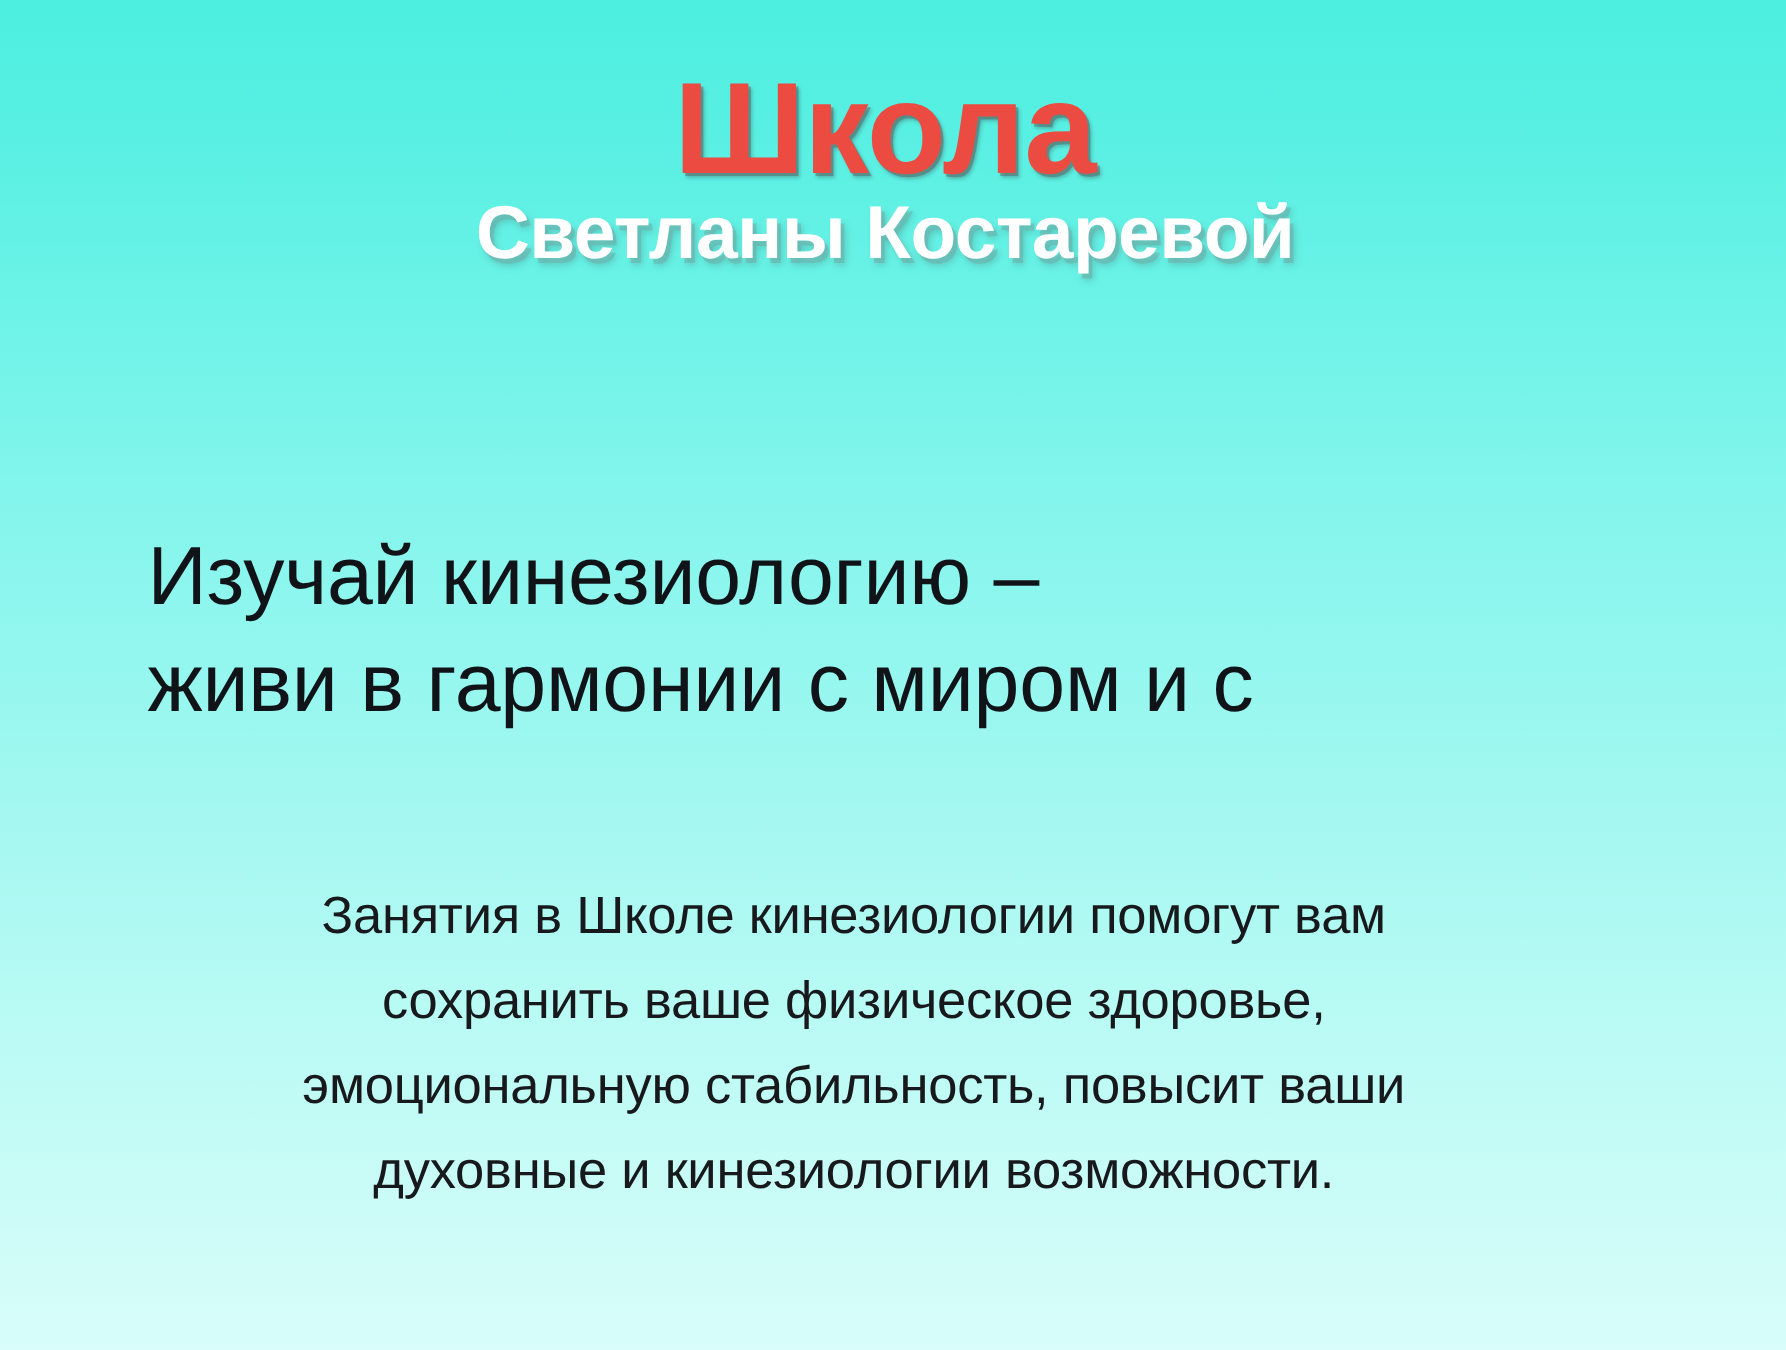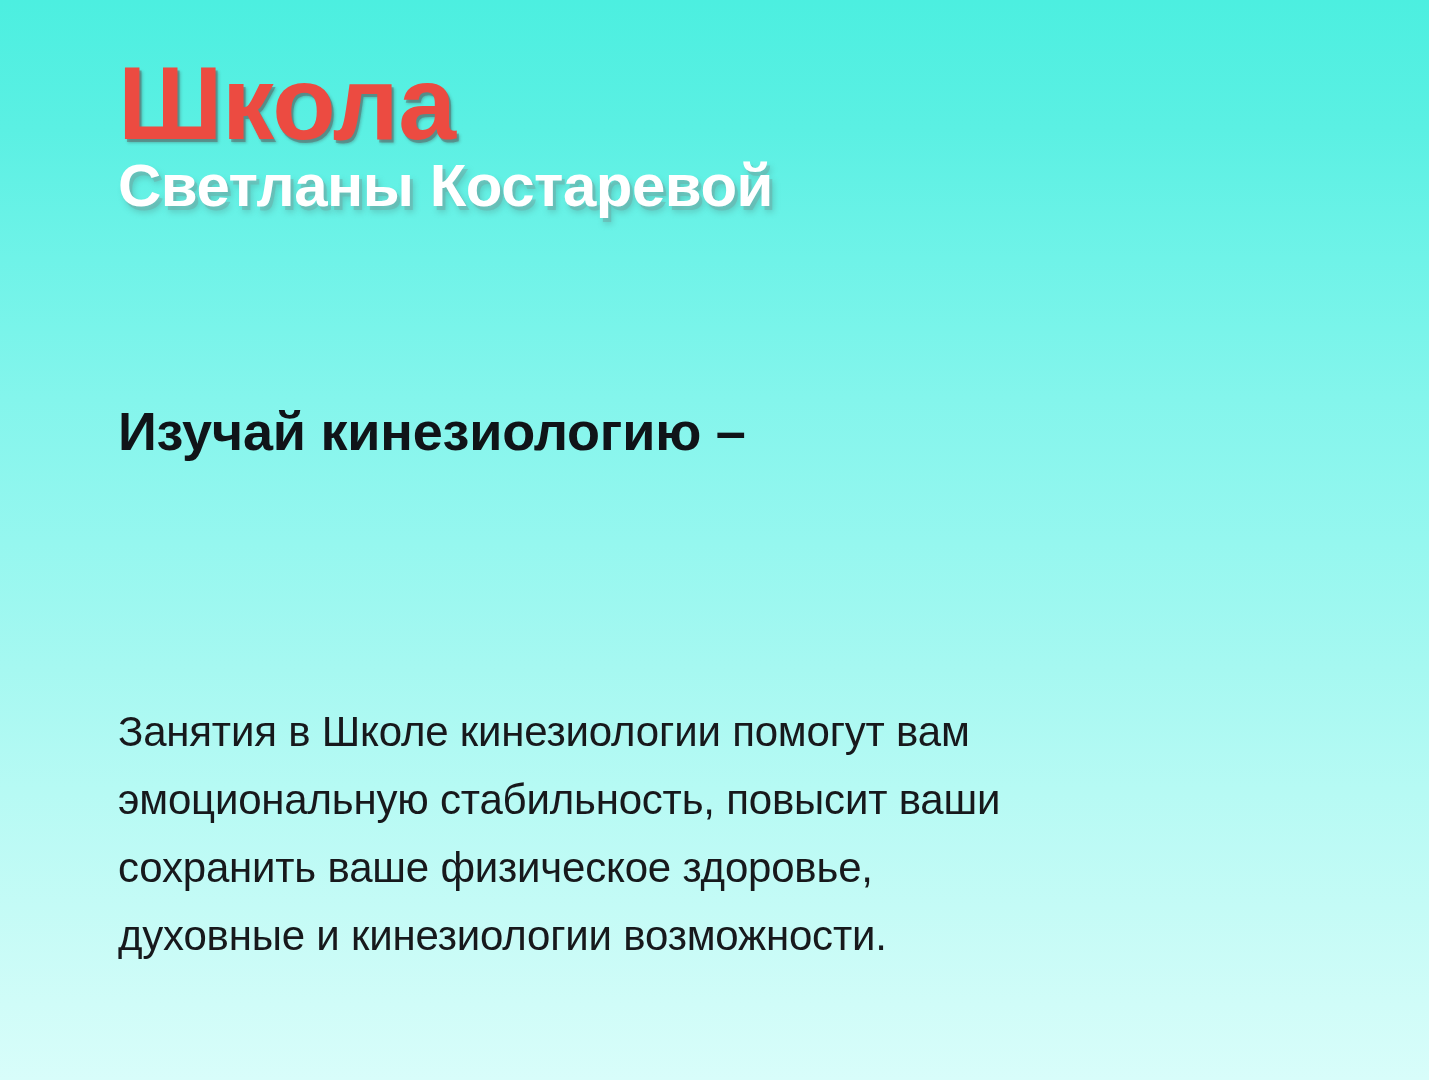--- a/index.html
+++ b/index.html
@@ -33,20 +33,21 @@
         #D8FDFA 100%);
     overflow: hidden;
   }
 
   
   .title-block {
     position: absolute;
     left: 118px;
     top: 56px;
     width: 1180px;
+    text-align: center;
   }
 
   .title-line {
     margin: 0;
     font-weight: 800;
     font-size: 104px;
     line-height: 0.92;
     letter-spacing: -0.5px;
     white-space: nowrap;
   }
@@ -65,26 +66,26 @@
     margin-top: 4px;
     text-shadow:
        3px 4px 0 rgba(110,175,170,0.55),
        4px 6px 6px rgba(80,150,145,0.45);
   }
 
   
   .subheading {
     position: absolute;
     left: 118px;
-    top: 396px;
+    top: 418px;
     width: 1160px;
     margin: 0;
     color: #101418;
-    font-weight: 700;
-    font-size: 54px;
+    font-weight: 400;
+    font-size: 66px;
     line-height: 1.30;
     letter-spacing: -0.2px;
   }
 
   
   .body-paragraph {
     position: absolute;
     left: 118px;
     top: 698px;
     width: 1130px;
@@ -92,37 +93,38 @@
     color: #17191C;
     font-weight: 400;
     font-size: 42px;
     line-height: 1.62;
     letter-spacing: -0.2px;
   }
 
   .body-paragraph .pline {
     display: block;
     white-space: nowrap;
+    text-align: center;
   }
 </style>
 </head>
 <body>
 
 <div id="slide">
 
   <div class="title-block">
     <div class="title-line title-red">Школа</div>
     <div class="title-line title-white">Светланы Костаревой</div>
   </div>
 
   <h2 class="subheading">
     <span class="sline">Изучай кинезиологию –</span><br>
-    <br>
+    <span class="sline">живи в гармонии с миром и с</span><br>
   </h2>
 
   <p class="body-paragraph">
     <span class="pline">Занятия в Школе кинезиологии помогут вам</span>
+    <span class="pline">сохранить ваше физическое здоровье,</span>
     <span class="pline">эмоциональную стабильность, повысит ваши</span>
-    <span class="pline">сохранить ваше физическое здоровье,</span>
     <span class="pline">духовные и кинезиологии возможности.</span>
   </p>
 
 </div>
 
 </body></html>

